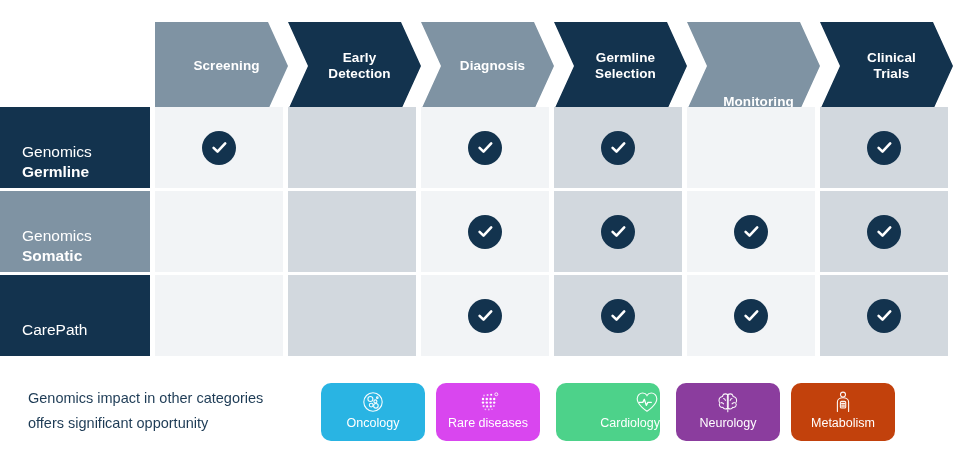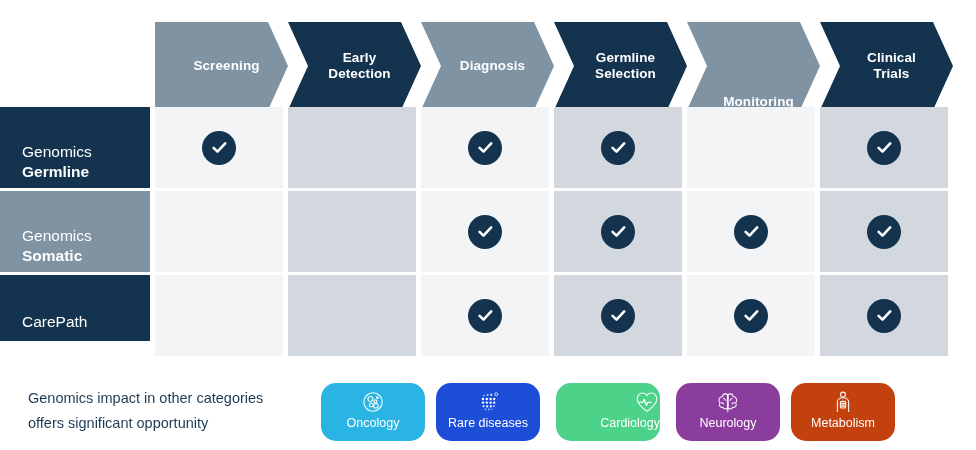--- a/index.html
+++ b/index.html
@@ -113,21 +113,21 @@
     width: 285px;
     font-size: 14.5px;
     line-height: 1.72;
     color: #1d3b55;
   }
   .badge {
     position: absolute;
     top: 5px;
     width: 104px;
     height: 58px;
-    border-radius: 15px;
+    border-radius: 10px;
     display: flex;
     flex-direction: column;
     align-items: center;
     justify-content: flex-start;
     box-sizing: border-box;
     padding-top: 6px;
   }
   .badge-icon {
     height: 26px;
     display: flex;
@@ -172,21 +172,21 @@
     </div>
   <div id="rowlabels">
       <div class="rowlabel" style="top: 107px; height: 81px; background: rgb(19, 51, 78);">
         <div class="l1">Genomics</div>
         <div class="l2">Germline</div>
       </div>
       <div class="rowlabel" style="top: 191px; height: 81px; background: rgb(127, 147, 163);">
         <div class="l1">Genomics</div>
         <div class="l2">Somatic</div>
       </div>
-      <div class="rowlabel single" style="top: 275px; height: 66px; background: rgb(19, 51, 78);">
+      <div class="rowlabel single" style="top: 275px; height: 81px; background: rgb(19, 51, 78);">
         <div class="l1">CarePath</div>
       </div>
     </div>
   <div id="cells">
       <div class="cell" style="left: 155px; top: 107px; width: 128px; height: 81px; background: rgb(242, 244, 246);">
         <div class="check">
           <svg width="19" height="19" viewBox="0 0 19 19">
             <path d="M3.6 9.9 L7.5 13.6 L15.2 5.4" fill="none" stroke="#ffffff" stroke-width="2.6" stroke-linecap="round" stroke-linejoin="round"></path>
           </svg>
         </div>
@@ -291,21 +291,21 @@
               <circle cx="9.4" cy="9" r="2.5"></circle>
               <circle cx="14.4" cy="11.4" r="1.5"></circle>
               <circle cx="10.2" cy="15.1" r="1.9"></circle>
               <circle cx="14.9" cy="15.8" r="2.3"></circle>
               <circle cx="16.3" cy="7.7" r="0.8"></circle>
             </g>
           </svg>
         </div>
         <div class="badge-label">Oncology</div>
       </div>
-      <div class="badge" style="left: 420px; background: #1d4ed8;">
+      <div class="badge" style="left: 420px; background: #d946ef;">
         <div class="badge-icon">
           <svg width="25" height="24" viewBox="0 0 25 24">
             <g fill="#ffffff">
               <circle cx="8" cy="5.5" r="1.05" opacity=".5"></circle>
               <circle cx="11.6" cy="5" r="1.05" opacity=".75"></circle>
               <circle cx="15.2" cy="4.8" r="1.05"></circle>
               <circle cx="7" cy="9" r="1.2"></circle>
               <circle cx="10.8" cy="9" r="1.2"></circle>
               <circle cx="14.6" cy="9" r="1.2"></circle>
               <circle cx="18.2" cy="9" r="1.2"></circle>

